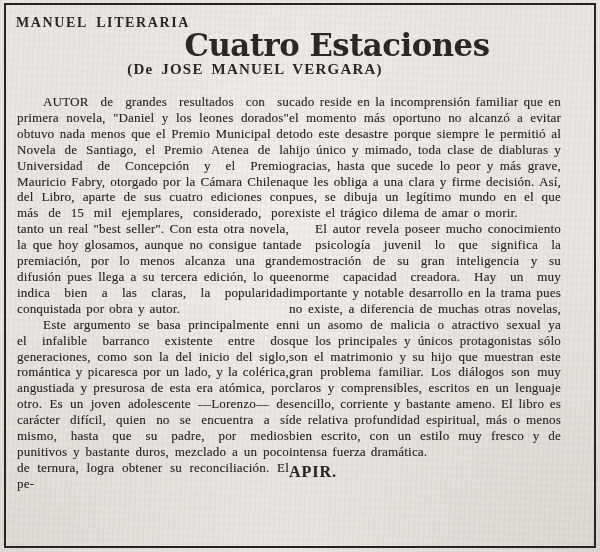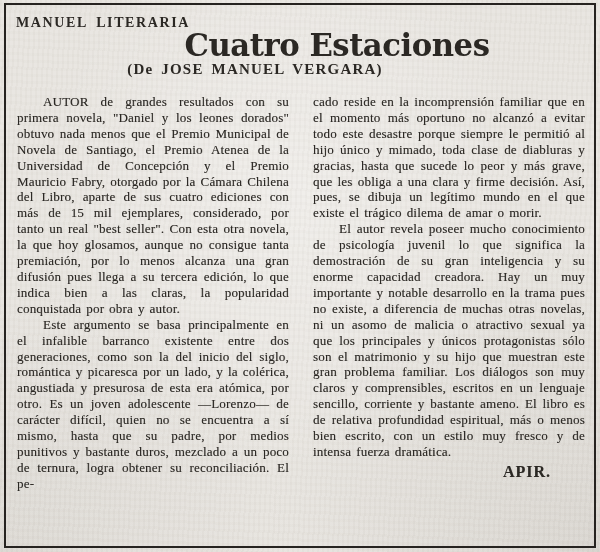--- a/index.html
+++ b/index.html
@@ -67,42 +67,40 @@
     letter-spacing:1.2px;
     word-spacing:3px;
     transform:translateX(-45px);
     z-index:2;
   }
   .columns{
     position:absolute;
     left:17px;top:94px;
     width:568px;height:452px;
     display:flex;
-    gap:24px;
     z-index:2;
   }
   .column{
     width:272px;height:452px;
     overflow:hidden;
   }
   .column p{
     margin:0;
     text-align:justify;
     text-indent:26px;
     font-size:13px;
     line-height:15.9px;
     letter-spacing:0.2px;
     word-spacing:1.5px;
     text-shadow:0.3px 0.3px 0 rgba(43,40,36,0.35);
   }
   .col-right .paras p:first-child{ text-indent:0; }
   .signature{
     margin-top:3px;
     padding-right:34px;
-    text-align:right;
     font-size:16px;
     font-weight:bold;
     letter-spacing:1px;
     text-shadow:0.3px 0.3px 0 rgba(43,40,36,0.35);
   }
 </style>
 </head>
 <body>
 
 <div class="page">

